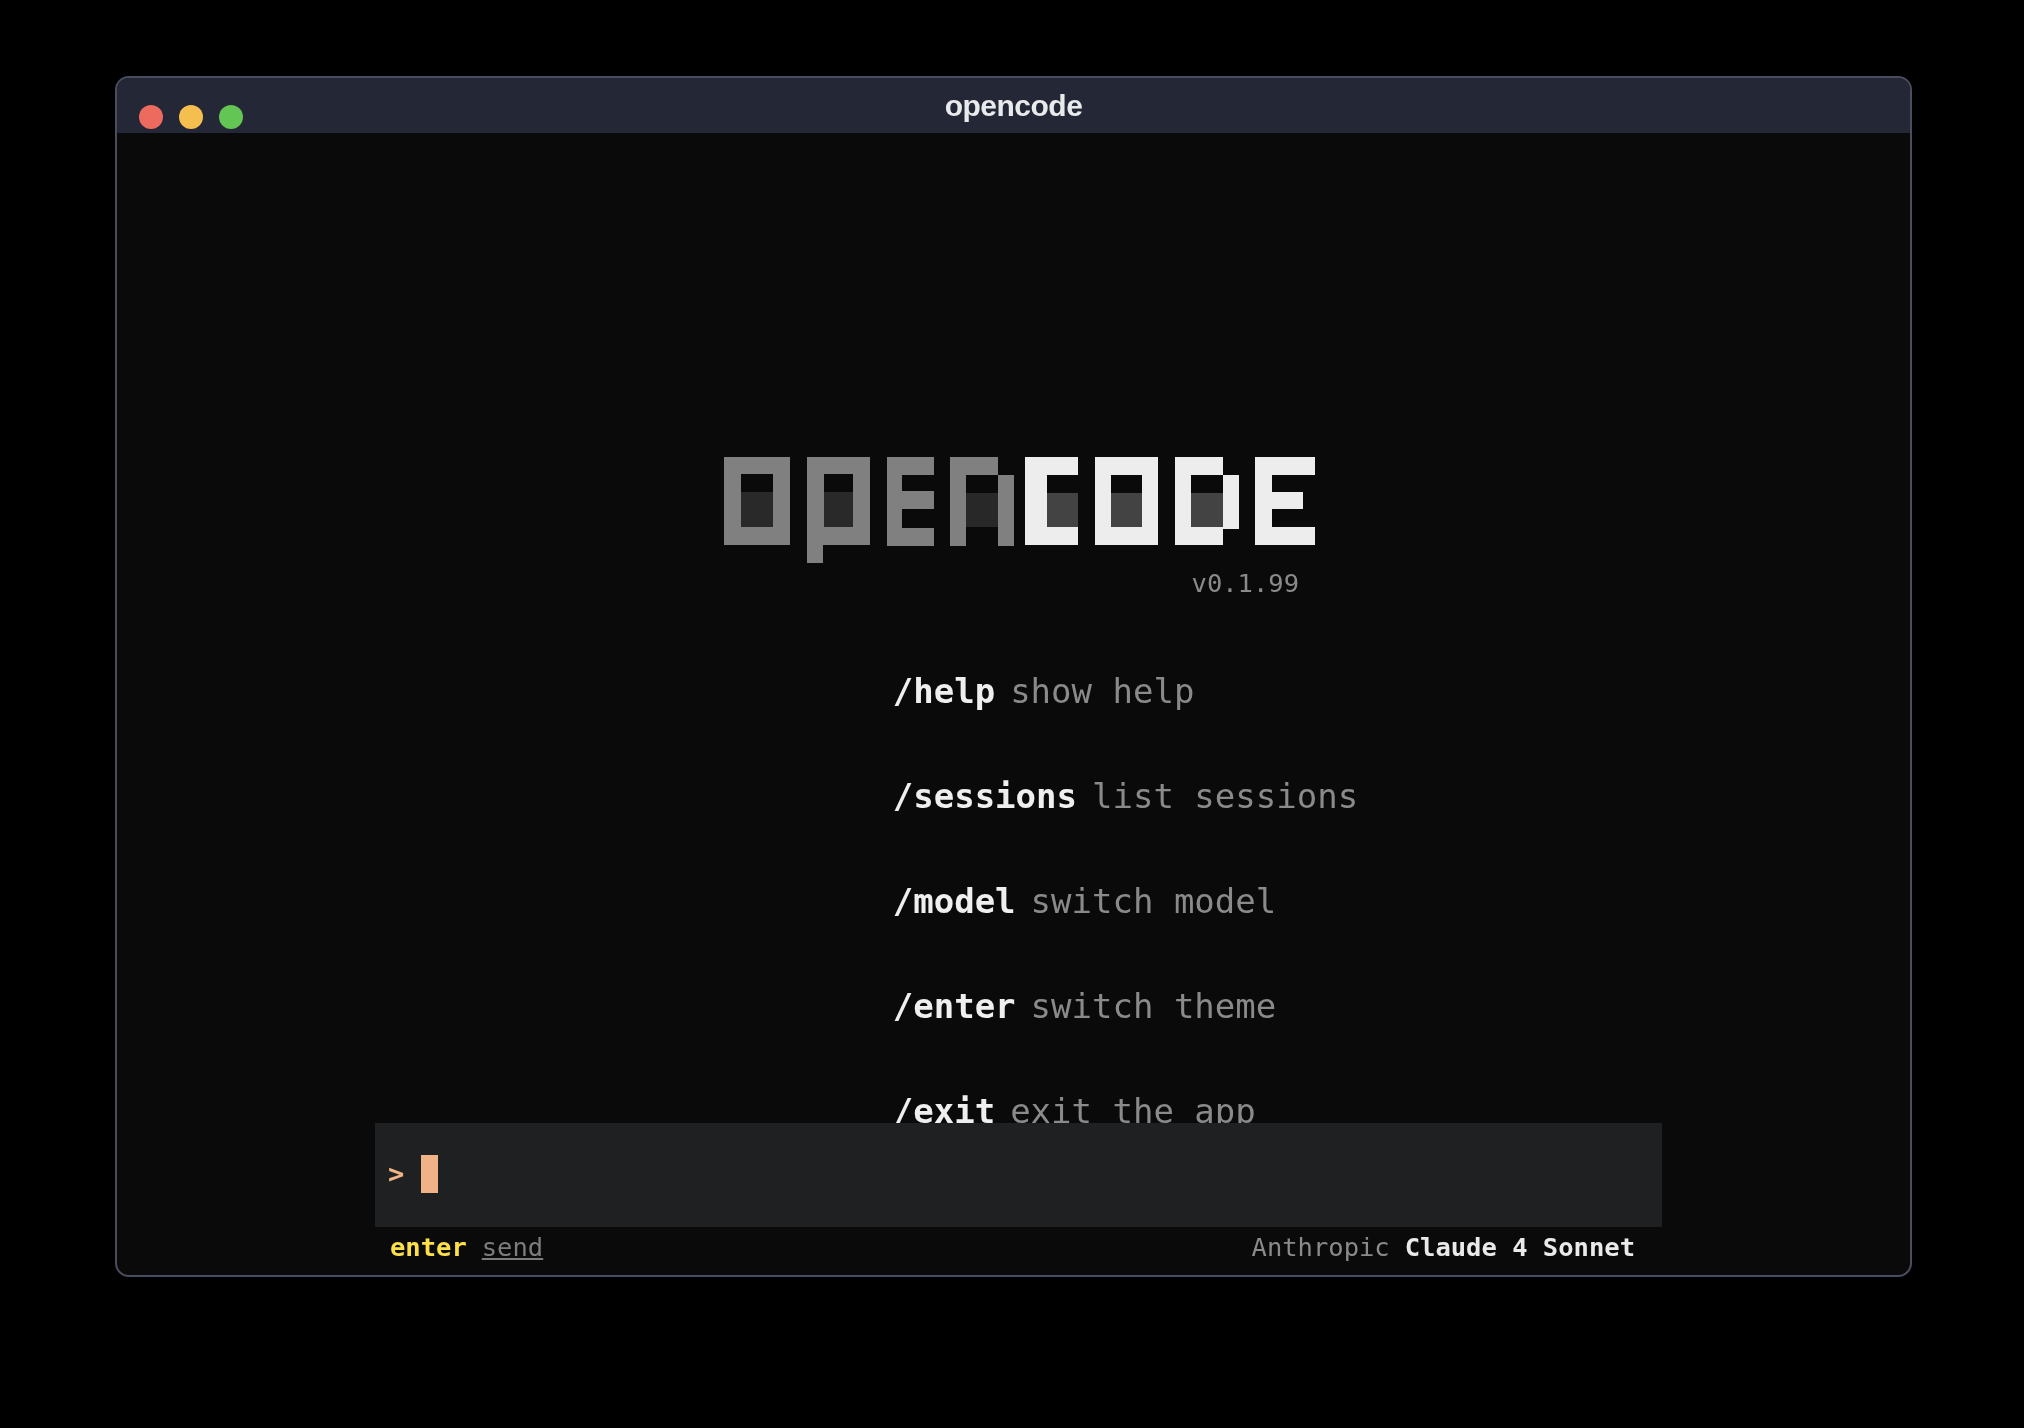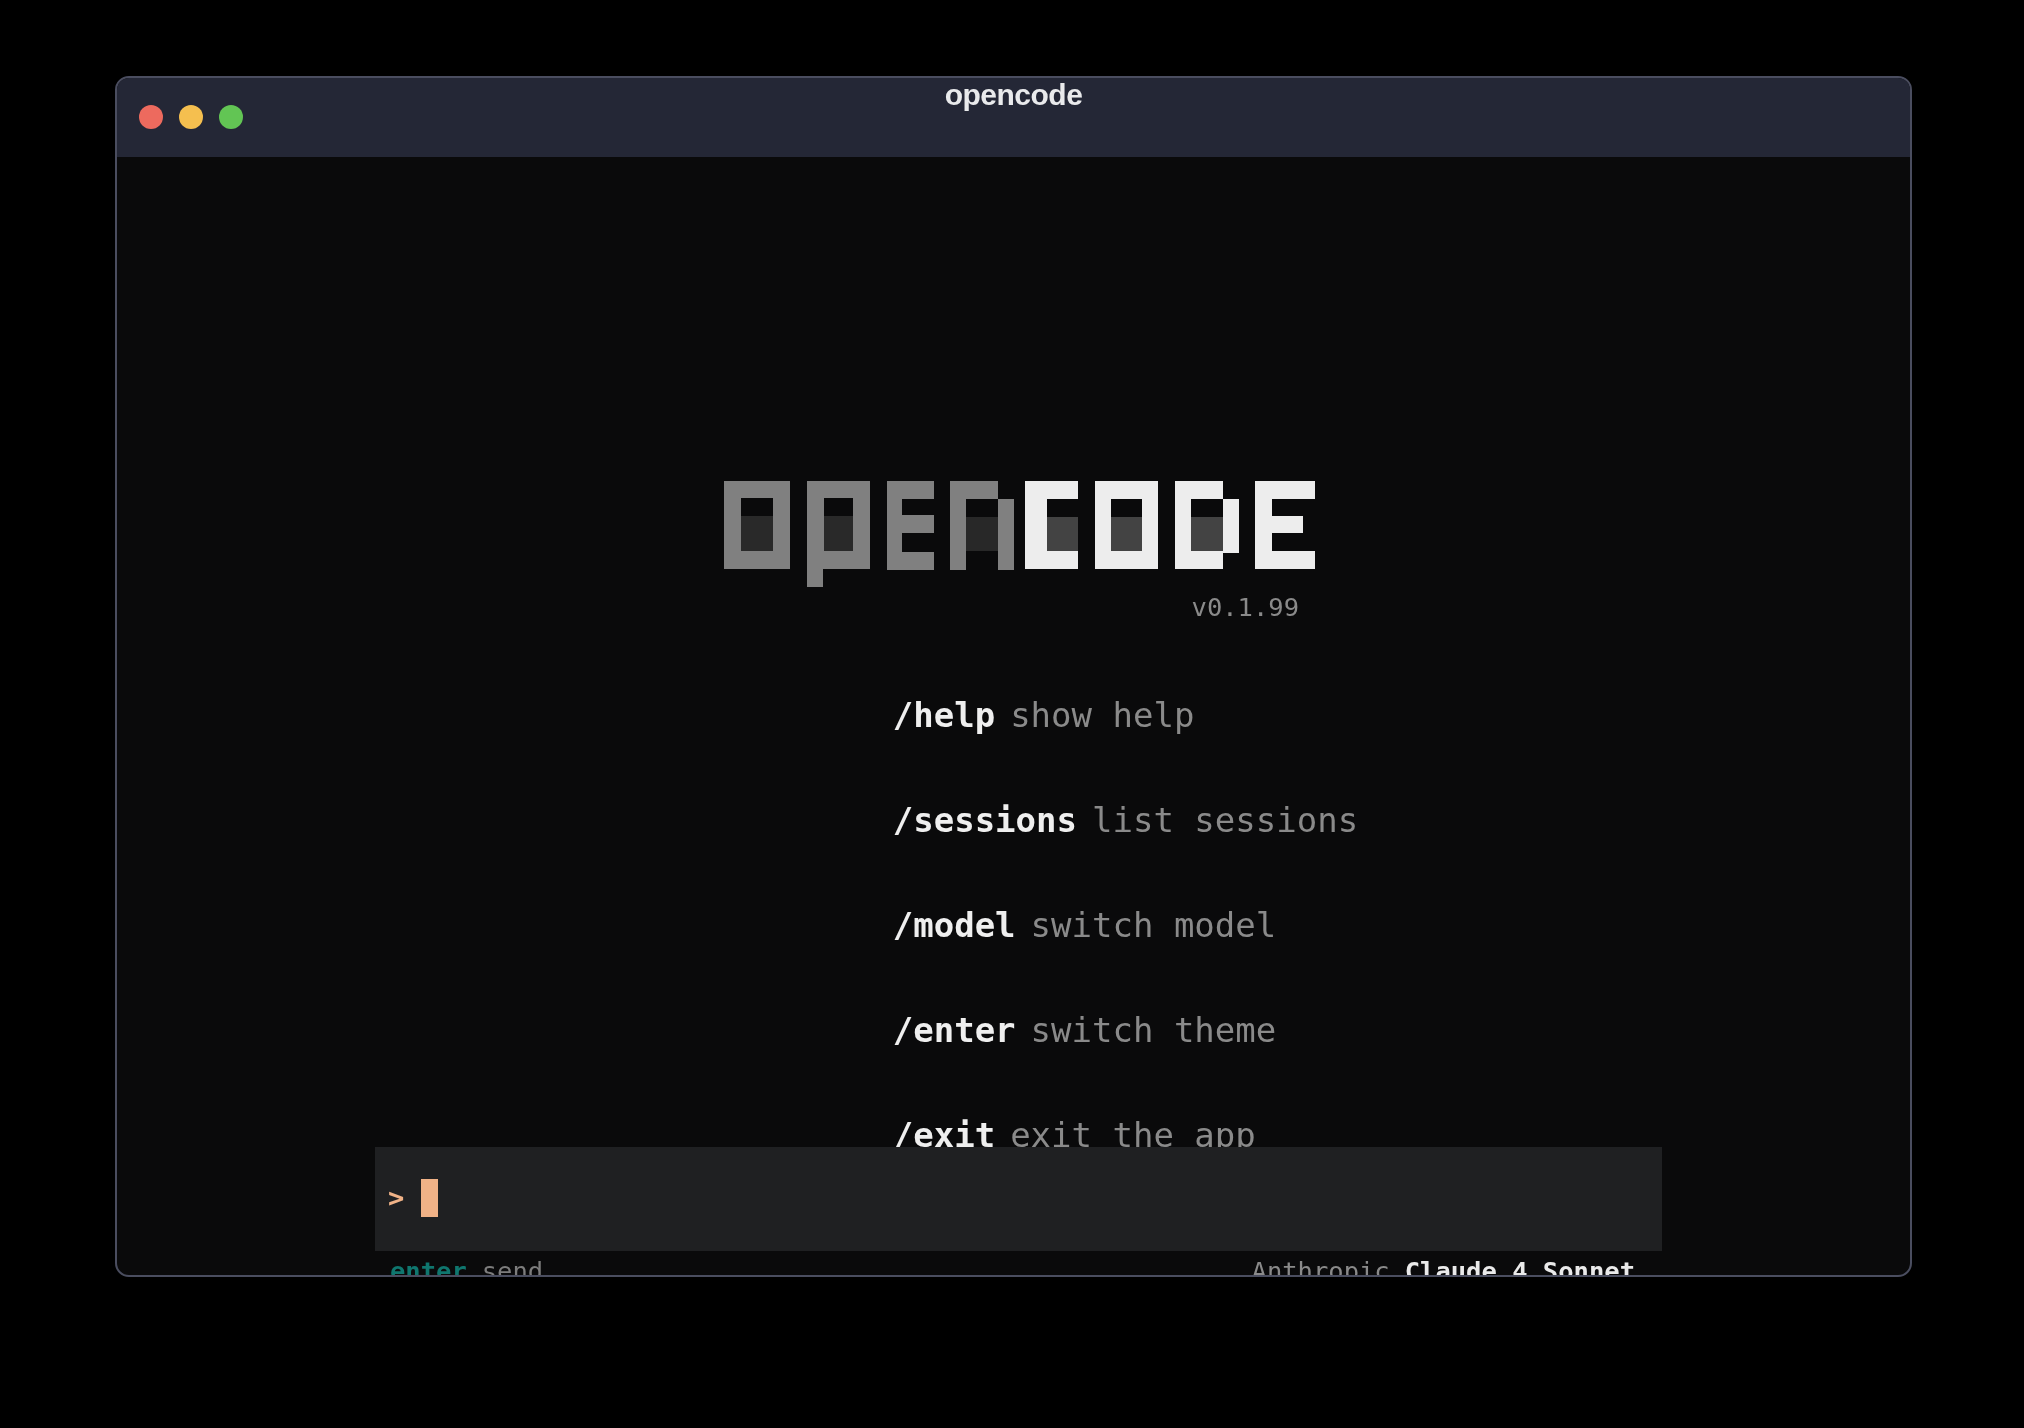--- a/index.html
+++ b/index.html
@@ -28,23 +28,23 @@
     position:absolute;left:115px;top:76px;
     width:1797px;height:1201px;
     background:var(--window-bg);
     border:2px solid var(--window-border);
     border-radius:14px;
     box-sizing:border-box;
     overflow:hidden;
   }
   .titlebar{
     position:relative;
-    height:79px;
+    height:55px;
     background:var(--titlebar-bg);
-    display:flex;align-items:flex-start;justify-content:center;
+    display:flex;align-items:center;justify-content:center;
   }
   .lights{
     position:absolute;left:22px;top:27px;
     display:flex;gap:16px;
   }
   .light{width:24px;height:24px;border-radius:50%;display:block;}
   .light.red{background:var(--traffic-red);}
   .light.yellow{background:var(--traffic-yellow);}
   .light.green{background:var(--traffic-green);}
   .title{
@@ -88,21 +88,21 @@
     position:absolute;left:46px;top:32px;width:17px;height:38px;
     background:var(--accent);
   }
 
   
   .statusbar{
     position:absolute;left:273px;top:1100px;width:1245px;
     display:flex;justify-content:space-between;
     font-size:25.5px;line-height:28px;
   }
-  .key,.bright{color:#0f766e;font-weight:700;}
+  .key,.bright{color:#fde047;font-weight:700;}
   .bright{color:#eaeaea;}
   .dim{color:#7d7d7d;}
   .model .dim{color:var(--text-dim);margin-right:15px;}
   .hint .dim{margin-left:15px;text-decoration:underline;}
 </style>
 </head>
 <body>
 
 <div class="window">
 

